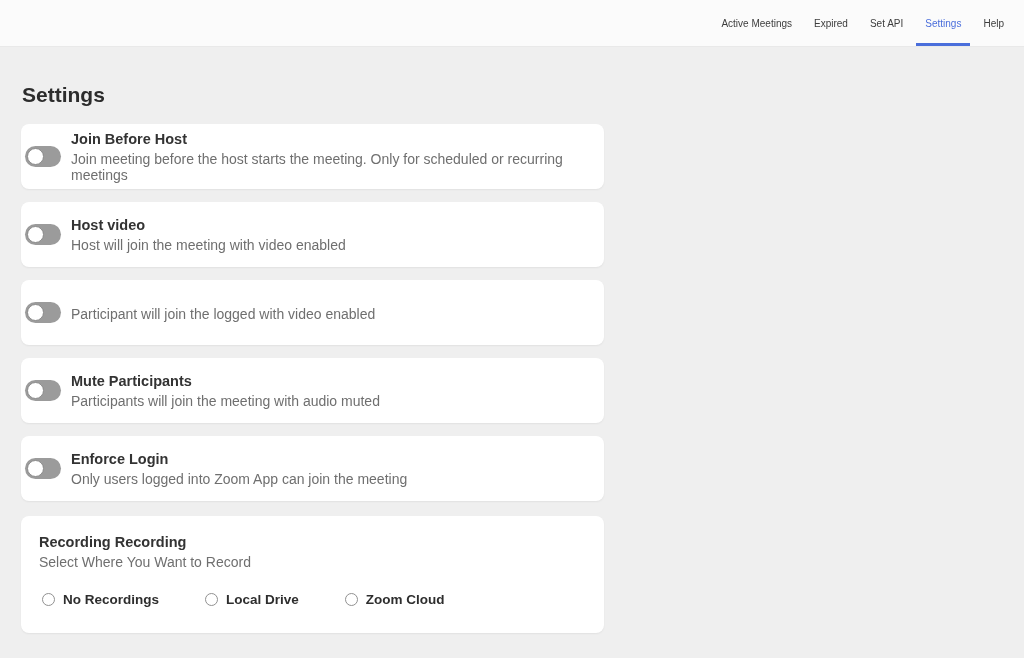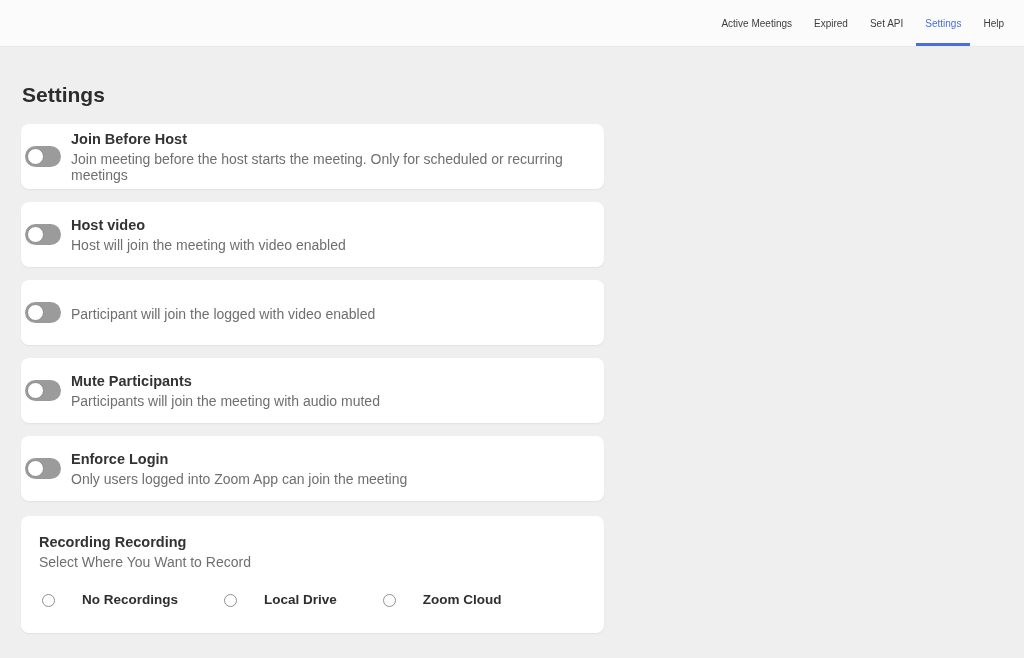--- a/index.html
+++ b/index.html
@@ -94,24 +94,23 @@
     padding: 17px 18px 26px 18px;
   }
   .radio-row {
     display: flex;
     align-items: center;
     margin-top: 22px;
     margin-left: 3px;
   }
   .radio-option {
     display: flex;
-    align-items: flex-end;
+    align-items: center;
     margin-right: 46px;
     cursor: pointer;
-    gap: 19px;
   }
   .radio-circle {
     width: 13px; height: 13px;
     border: 1px solid #919191;
     border-radius: 50%;
     background: #ffffff;
     flex: 0 0 auto;
   }
   .radio-label {
     font-size: 13.5px;

